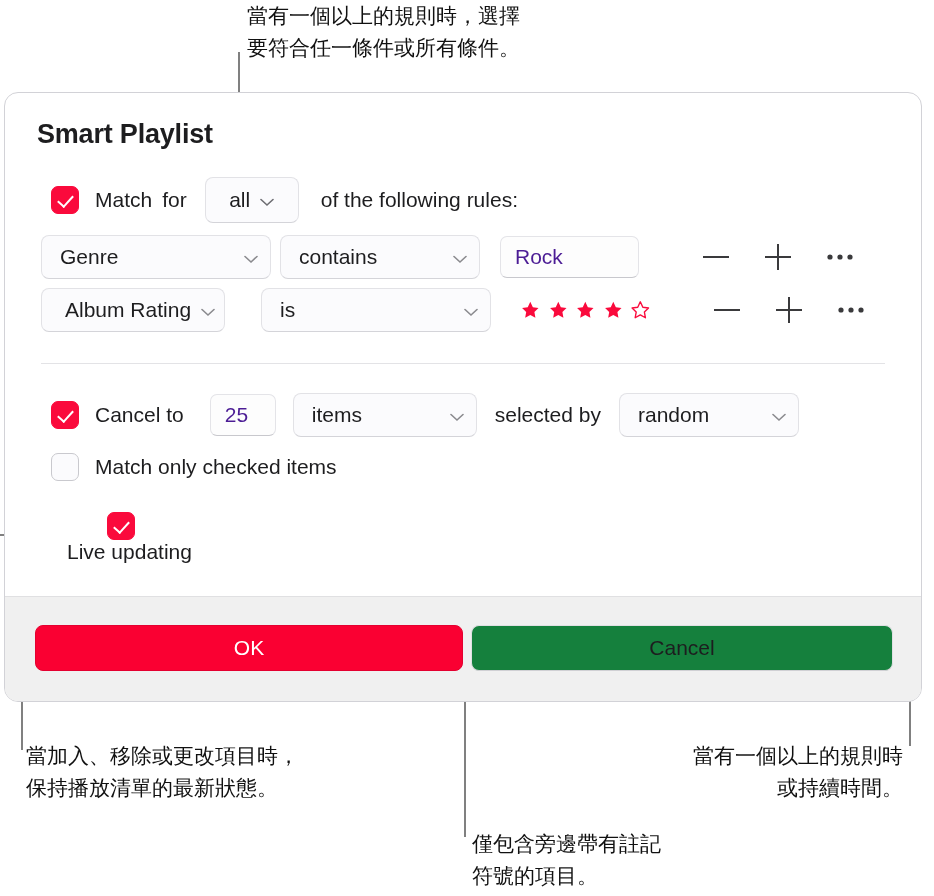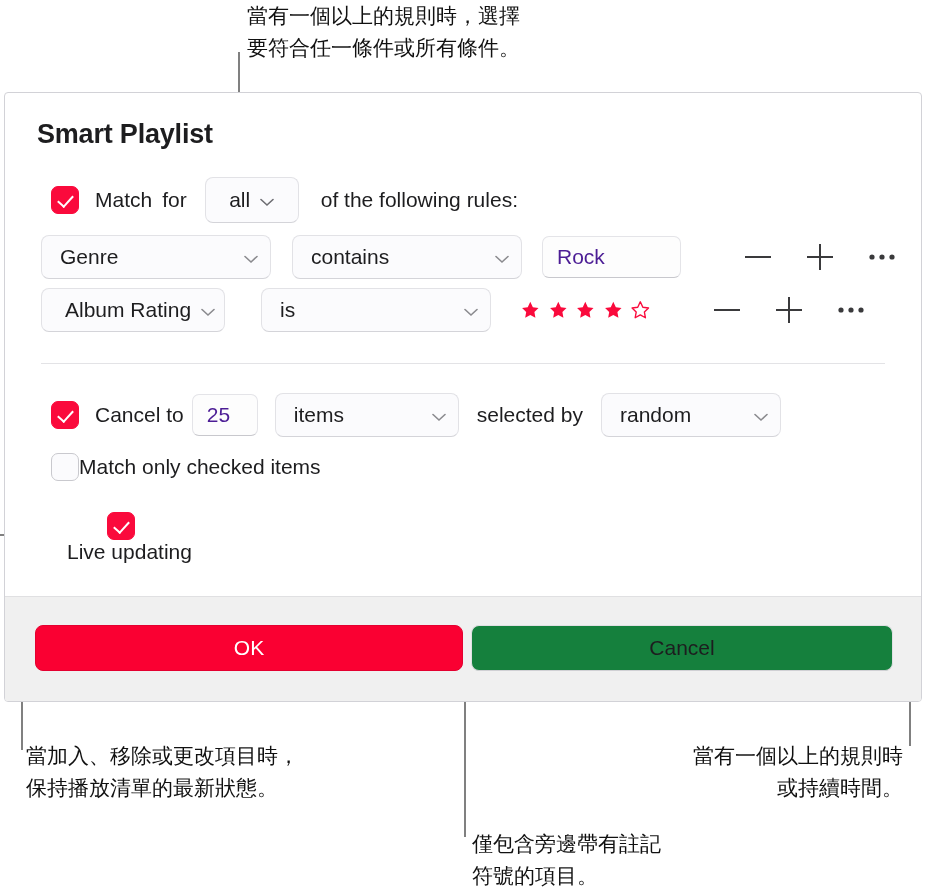--- a/index.html
+++ b/index.html
@@ -36,21 +36,21 @@
 
   
   #dialog {
     position: absolute;
     left: 4px;
     top: 92px;
     width: 918px;
     height: 610px;
     background: #ffffff;
     border: 1px solid #d2d2d7;
-    border-radius: 4px;
+    border-radius: 14px;
     box-sizing: border-box;
     overflow: hidden;
   }
 
   .dlg-title {
     position: absolute;
     left: 32px;
     top: 26px;
     font-size: 27px;
     font-weight: bold;
@@ -232,21 +232,21 @@
 
   <div class="row" style="left:36px; top:142px;">
     <div class="popup" style="width:230px;">
       <span>Genre</span>
       <span class="chev">
         <svg width="14" height="9" viewBox="0 0 14 9">
             <path d="M1 1.5L7 7L13 1.5" fill="none" stroke="#8a8a8e" stroke-width="1.6" stroke-linecap="round"></path>
           </svg>
       </span>
     </div>
-    <div class="popup" style="width:230px; margin-left:21px;">
+    <div class="popup" style="width:200px; margin-left:9px;">
       <span>contains</span>
       <span class="chev">
         <svg width="14" height="9" viewBox="0 0 14 9">
             <path d="M1 1.5L7 7L13 1.5" fill="none" stroke="#8a8a8e" stroke-width="1.6" stroke-linecap="round"></path>
           </svg>
       </span>
     </div>
     <div class="field" style="width:139px; margin-left:20px;">
       <span>Rock</span>
     </div>
@@ -322,21 +322,21 @@
           <circle cx="24" cy="4" r="2.6" fill="#3a3a3c"></circle>
         </svg>
     </div>
   </div>
 
   <div class="hr"></div>
 
   <div class="row" style="left:46px; top:300px;">
     <div class="cbox on"></div>
     <span class="lbl" style="margin-left:16px;">Cancel to</span>
-    <div class="field" style="width:66px; margin-left:8px; justify-content:flex-start;">
+    <div class="field" style="width:66px; margin-left:26px; justify-content:flex-start;">
       <span>25</span>
     </div>
     <div class="popup" style="width:184px; margin-left:17px;">
       <span>items</span>
       <span class="chev">
         <svg width="14" height="9" viewBox="0 0 14 9">
             <path d="M1 1.5L7 7L13 1.5" fill="none" stroke="#8a8a8e" stroke-width="1.6" stroke-linecap="round"></path>
           </svg>
       </span>
     </div>
@@ -346,21 +346,21 @@
       <span class="chev">
         <svg width="14" height="9" viewBox="0 0 14 9">
             <path d="M1 1.5L7 7L13 1.5" fill="none" stroke="#8a8a8e" stroke-width="1.6" stroke-linecap="round"></path>
           </svg>
       </span>
     </div>
   </div>
 
   <div class="row" style="left:46px; top:360px;">
     <div class="cbox off"></div>
-    <span class="lbl" style="">Match only checked items</span>
+    <span class="lbl" style="margin-left:16px;">Match only checked items</span>
   </div>
 
   <div class="row" style="left:46px; top:419px;flex-direction:column;">
     <div class="cbox on"></div>
     <span class="lbl" style="margin-left:16px;">Live updating</span>
   </div>
 
   <div class="footer">
     <div class="btn primary" style="left:30px; top:28px; width:428px;">OK</div>
     <div class="btn secondary" style="left:466px; top:28px; width:422px;">Cancel</div>

